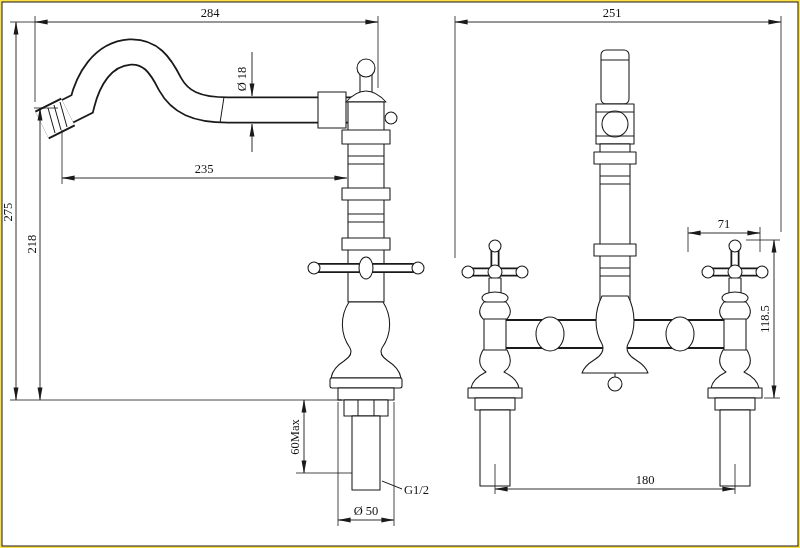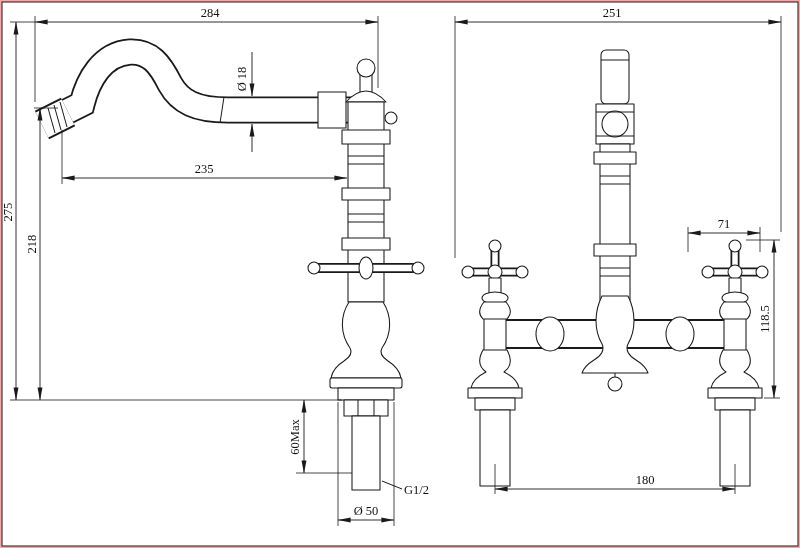--- a/index.html
+++ b/index.html
@@ -1,16 +1,16 @@
 <!DOCTYPE html>
 <html><head>
 <meta charset="utf-8">
 <style>
   html,body{margin:0;padding:0;background:#fff;}
-  .sheet{position:relative;width:800px;height:548px;background:#fca5a5;overflow:hidden;}
+  .sheet{position:relative;width:800px;height:548px;background:#fde047;overflow:hidden;}
   svg{position:absolute;left:0;top:0;}
   .tube-b{fill:none;stroke:#1a1a1a;stroke-linecap:butt;}
   .tube-w{fill:none;stroke:#fff;stroke-linecap:butt;}
   .out{fill:#fff;stroke:#1a1a1a;stroke-width:1.05;stroke-linejoin:round;}
   .ln{fill:none;stroke:#1a1a1a;stroke-width:1;}
   .ext{fill:none;stroke:#1a1a1a;stroke-width:0.8;}
   .dim{fill:none;stroke:#1a1a1a;stroke-width:0.9;marker-start:url(#arrow);marker-end:url(#arrow);}
   .dim1{fill:none;stroke:#1a1a1a;stroke-width:0.9;marker-end:url(#arrow);}
   text.t{font-family:"Liberation Serif",serif;font-size:12.5px;fill:#111;}
   .mid{text-anchor:middle;}

